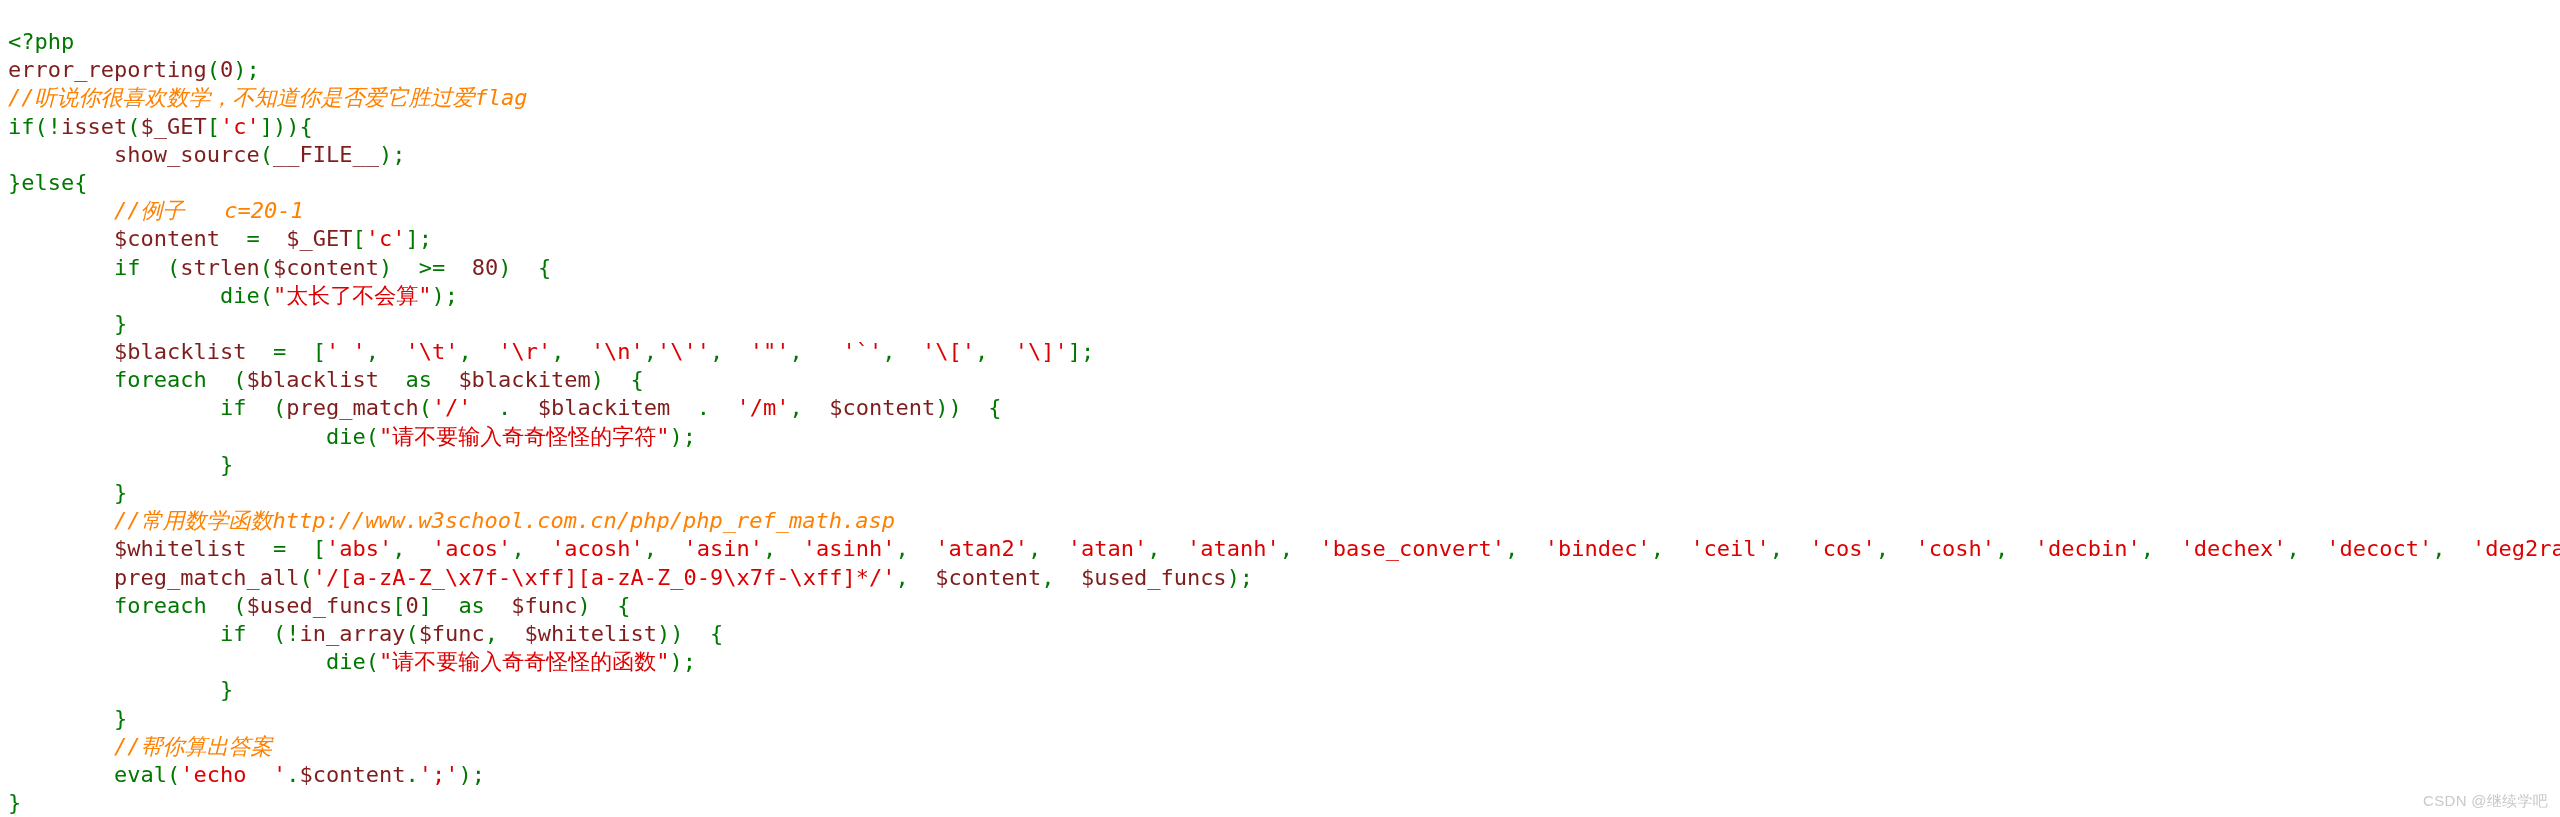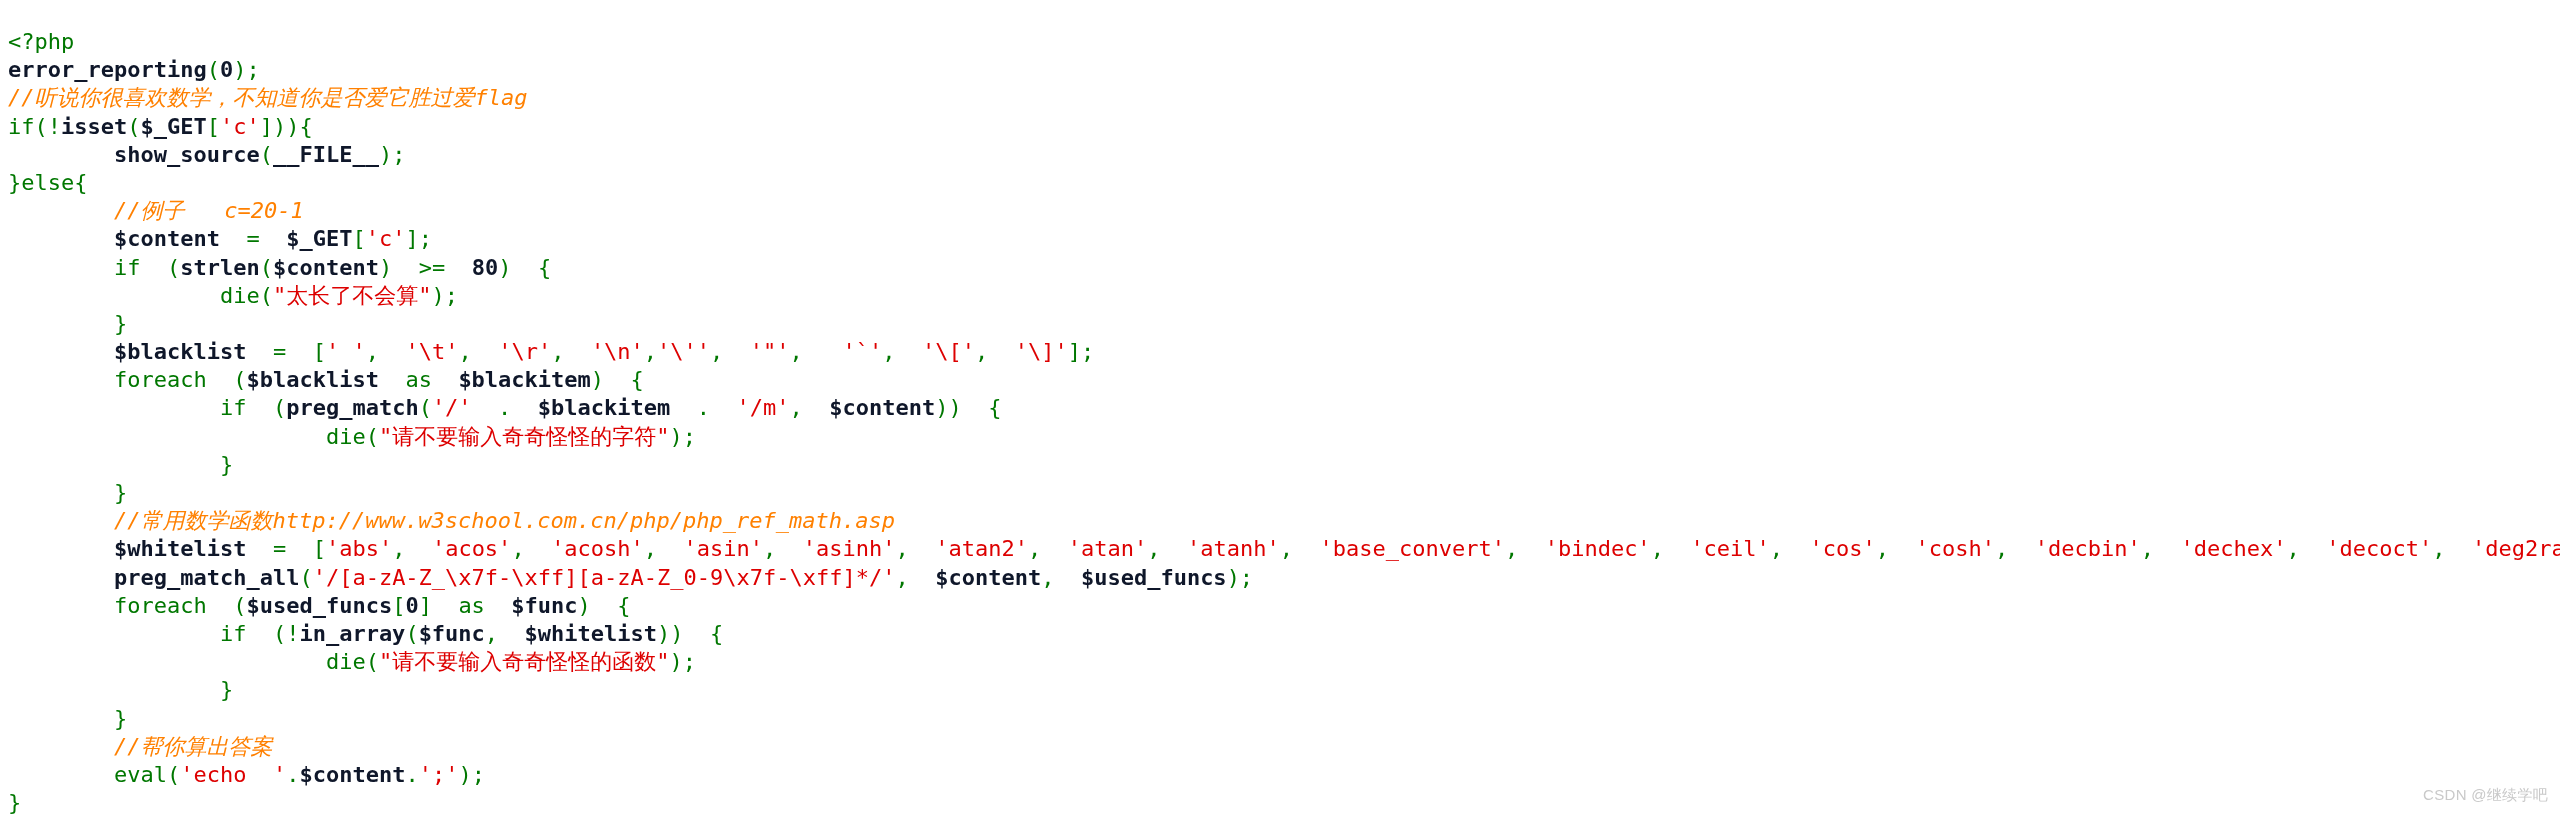--- a/index.html
+++ b/index.html
@@ -20,28 +20,28 @@
     padding: 6px 0 0 8px;
     font-family: "DejaVu Sans Mono", "Liberation Mono", monospace;
     font-size: 22px;
     line-height: 28.2px;
     white-space: pre;
     letter-spacing: 0px;
     -webkit-font-smoothing: none;
   }
   .ln { display: block; white-space: pre; height: 28.2px; }
   .kw   { color: #007700; }
-  .var  { color: #0f172a; font-weight: bold; }
+  .var  { color: #7f1d1d; }
   .str  { color: #DD0000; }
   .cmt  { color: #FF8000; font-style: italic; }
   .pln  { color: #000000; }
   #watermark {
     position: absolute;
     right: 12px;
-    bottom: 12px;
+    bottom: 6px;
     font-family: "Liberation Sans", sans-serif;
     font-size: 15px;
     color: #c9c9c9;
     letter-spacing: 0.3px;
     white-space: pre;
   }
 </style>
 </head>
 <body>
 

